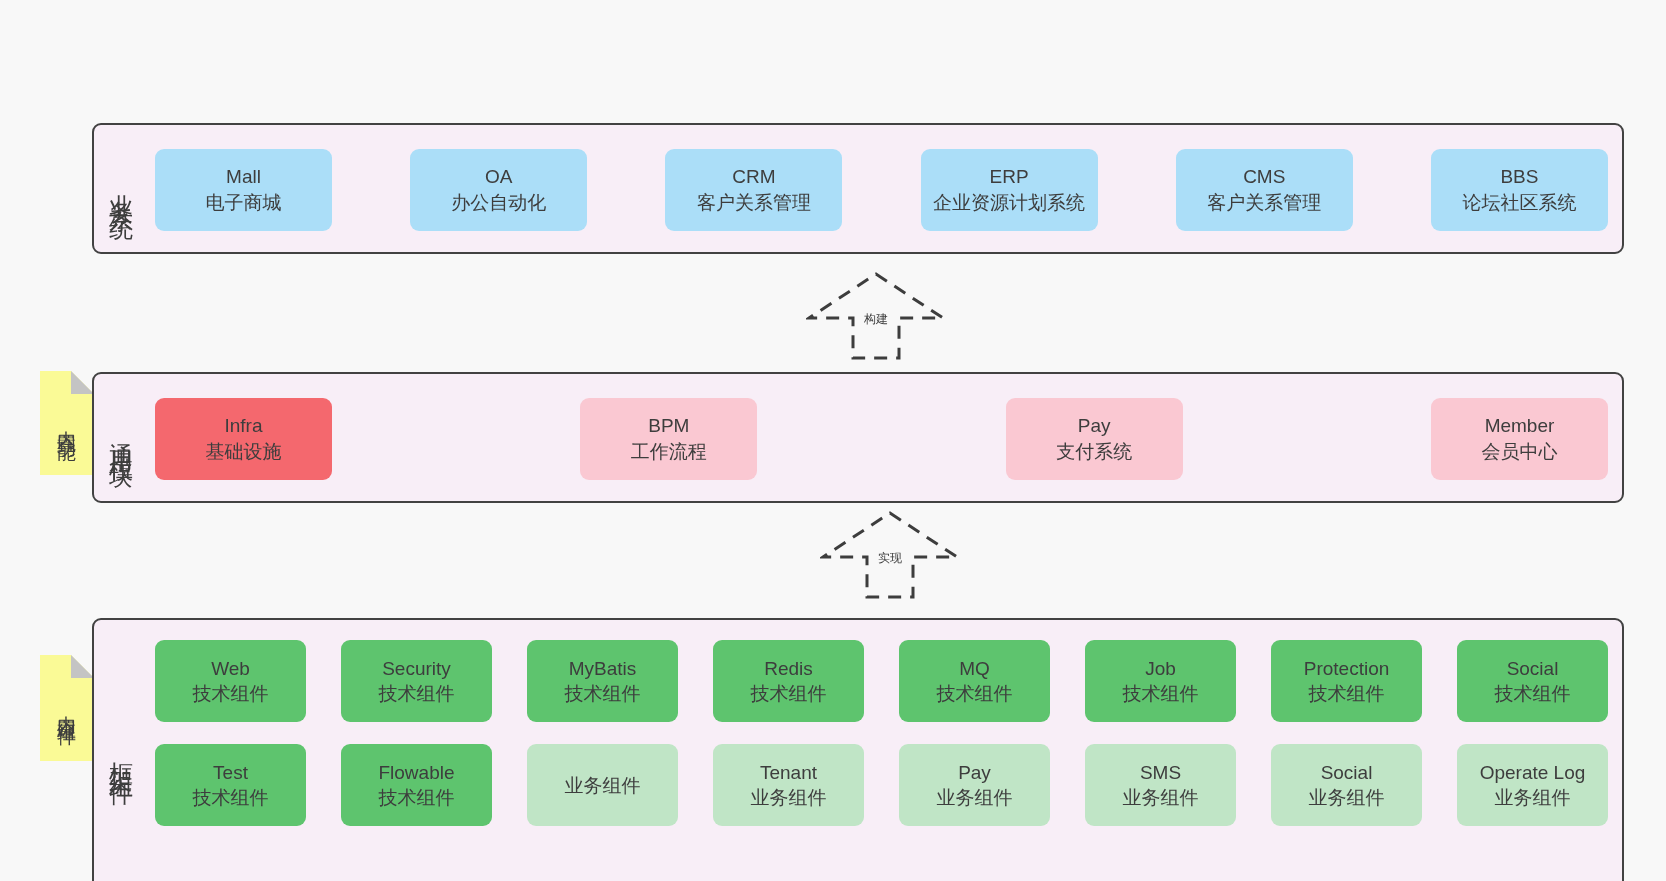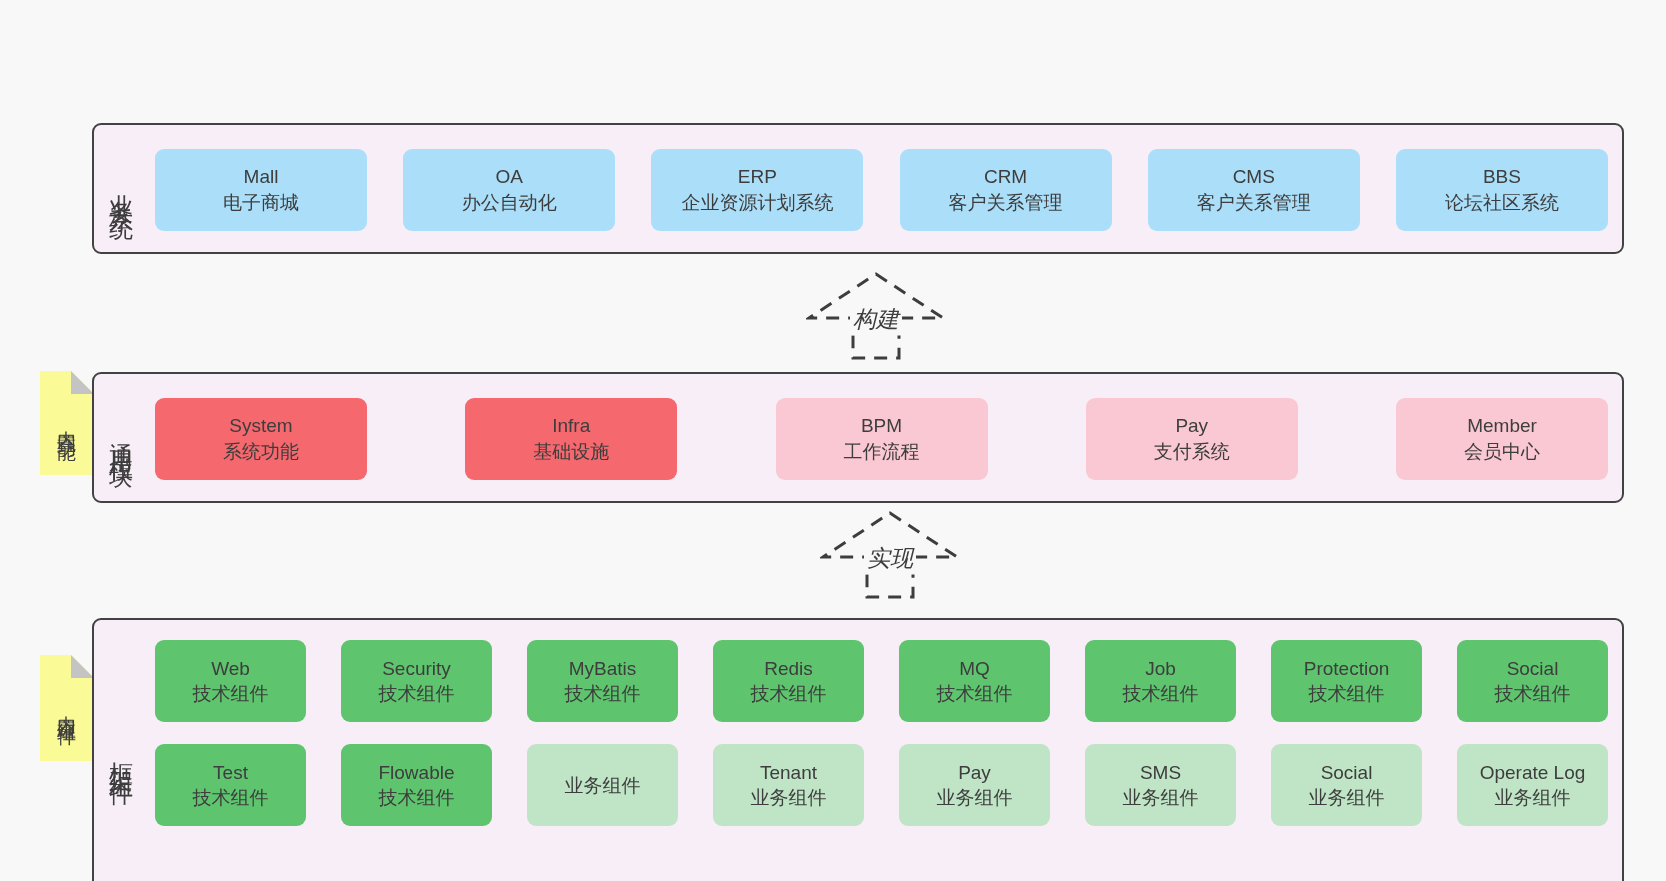--- a/index.html
+++ b/index.html
@@ -28,21 +28,21 @@
     display:flex;justify-content:space-between;align-items:stretch;
   }
   .row-mid{top:24px;}
   .row-t1{top:20px;}
   .row-t2{top:124px;}
   .box{
     border-radius:9px;box-sizing:border-box;padding:4px 8px;
     display:flex;flex-direction:column;align-items:center;justify-content:center;
     text-align:center;font-size:19px;line-height:26px;
   }
-  .w202{width:212px;}
+  .w202{width:177px;}
   .w151{width:151px;line-height:25px;}
   .box-blue{background:var(--blue,#abdef8);}
   .box-red{background:var(--red,#f4686e);}
   .box-pink{background:var(--pink,#fac8d2);}
   .box-green{background:var(--green,#5ec46e);}
   .box-lightgreen{background:var(--light-green,#c0e5c6);}
   .note{position:absolute;left:40px;width:54px;z-index:0;}
   #note2{top:371px;height:104px;}
   #note3{top:655px;height:106px;}
   .note-paper{
@@ -62,44 +62,44 @@
   .arrow{position:absolute;width:140px;height:90px;z-index:2;}
   #arrow1{left:806px;top:271px;}
   #arrow2{left:820px;top:510px;}
   .arrow svg{position:absolute;inset:0;}
   .arrow svg polygon{
     fill:none;stroke:var(--arrow,#3d3d3d);stroke-width:3;
     stroke-dasharray:13 9;
   }
   .arrow-label{
     position:absolute;left:50%;top:48px;transform:translate(-50%,-50%);
-    background:var(--page-bg,#f8f8f8);padding:1px 3px;font-size:23px;white-space:nowrap;font-style:italic;
+    background:var(--page-bg,#f8f8f8);padding:1px 3px;font-size:12px;white-space:nowrap;
   }
 </style>
 </head>
 <body>
 
 <div class="layer" id="layer1">
   <div class="layer-label">业务系统</div>
   <div class="row row-mid">
     <div class="box w202 box-blue">
       <div class="box-title">Mall</div>
       <div class="box-subtitle">电子商城</div>
     </div>
     <div class="box w202 box-blue">
       <div class="box-title">OA</div>
       <div class="box-subtitle">办公自动化</div>
     </div>
     <div class="box w202 box-blue">
+      <div class="box-title">CRM</div>
+      <div class="box-subtitle">客户关系管理</div>
+    </div>
+    <div class="box w202 box-blue">
       <div class="box-title">ERP</div>
       <div class="box-subtitle">企业资源计划系统</div>
-    </div>
-    <div class="box w202 box-blue">
-      <div class="box-title">CRM</div>
-      <div class="box-subtitle">客户关系管理</div>
     </div>
     <div class="box w202 box-blue">
       <div class="box-title">CMS</div>
       <div class="box-subtitle">客户关系管理</div>
     </div>
     <div class="box w202 box-blue">
       <div class="box-title">BBS</div>
       <div class="box-subtitle">论坛社区系统</div>
     </div>
   </div>
@@ -115,24 +115,20 @@
 <div class="note" id="note2">
   <div class="note-paper"></div>
   <div class="note-fold"></div>
   <div class="note-text">内置功能</div>
 </div>
 
 <div class="layer" id="layer2">
   <div class="layer-label">通用模块</div>
   <div class="row row-mid">
     <div class="box w202 box-red">
-      <div class="box-title">System</div>
-      <div class="box-subtitle">系统功能</div>
-    </div>
-    <div class="box w202 box-red">
       <div class="box-title">Infra</div>
       <div class="box-subtitle">基础设施</div>
     </div>
     <div class="box w202 box-pink">
       <div class="box-title">BPM</div>
       <div class="box-subtitle">工作流程</div>
     </div>
     <div class="box w202 box-pink">
       <div class="box-title">Pay</div>
       <div class="box-subtitle">支付系统</div>

